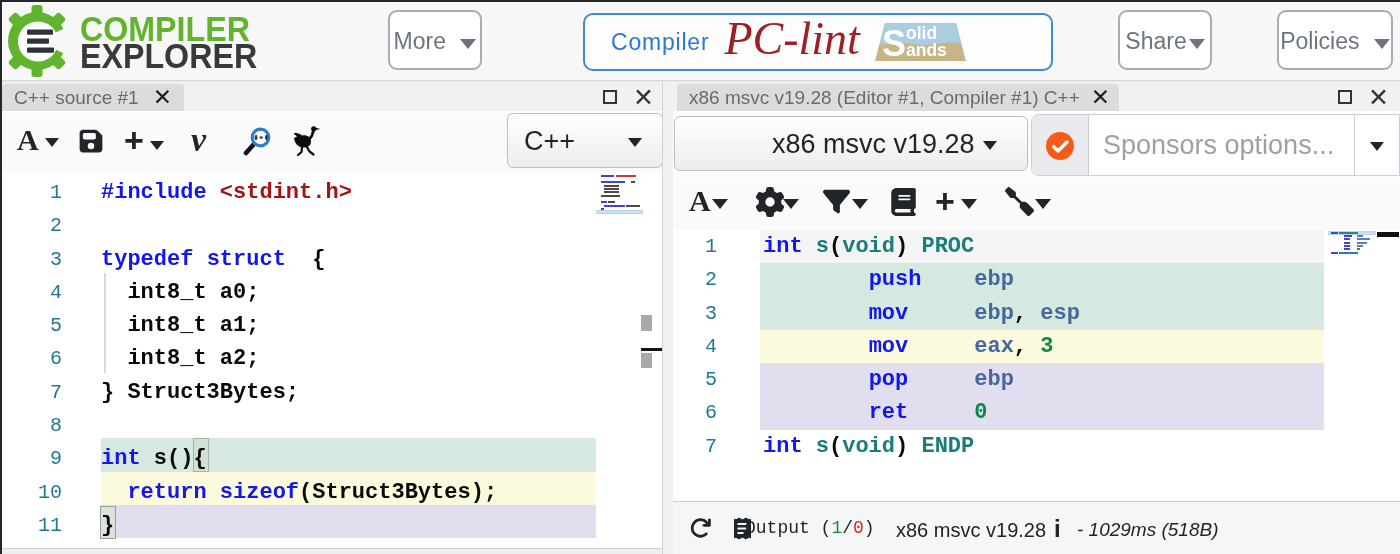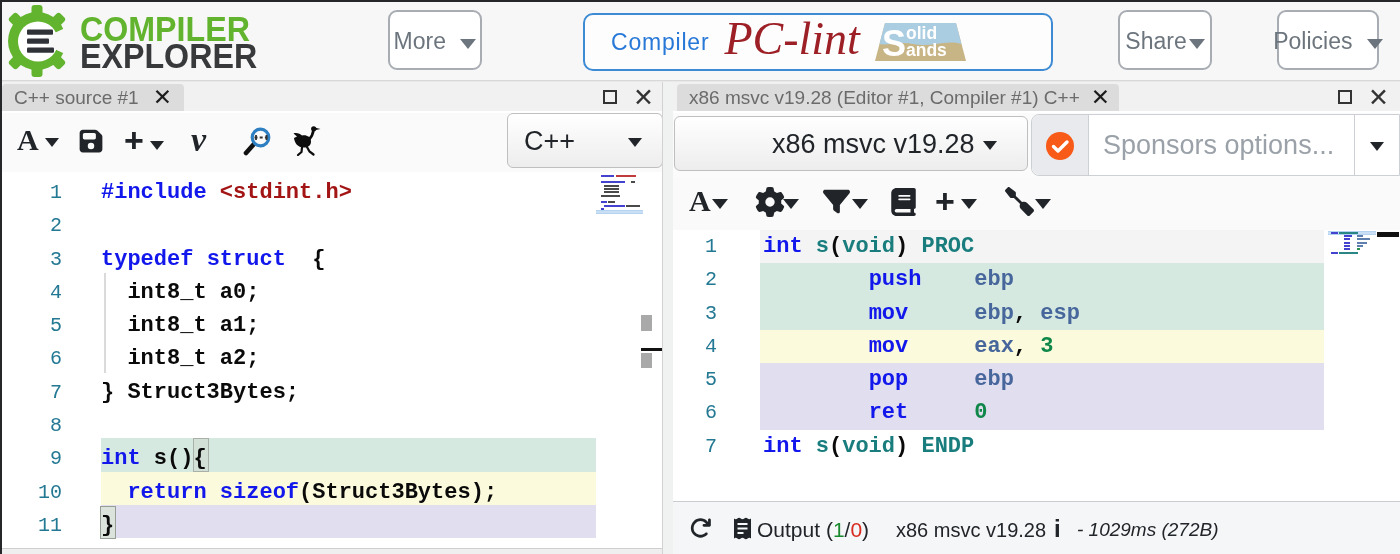--- a/index.html
+++ b/index.html
@@ -91,21 +91,21 @@
       <svg style="margin-left:15px;" width="91" height="38" viewBox="0 0 91 38">
         <polygon points="10,0 81,0 91,38 0,38" fill="#c8b585"></polygon>
         <path d="M10 0 L81 0 L86.5 21 C70 16 56 25 38 21 C24 18 12 23 4.5 21 Z" fill="#abcde1"></path>
         <text x="7" y="33" font-family="Liberation Sans" font-size="36" font-weight="bold" fill="#fff">S</text>
         <text x="31" y="16" font-family="Liberation Sans" font-size="17.5" font-weight="bold" fill="#fff">olid</text>
         <text x="31" y="33" font-family="Liberation Sans" font-size="17.5" font-weight="bold" fill="#fff">ands</text>
       </svg>
     </div>
 
     <div class="hbtn" style="left:1074px; width:94px;margin-left:44px;">Share<span class="caret" style="margin-left:2px;"></span></div>
-    <div class="hbtn" style="left:1277px; width:102px;">Policies <span class="caret"></span></div>
+    <div class="hbtn" style="left:1277px; width:116px;">Policies <span class="caret"></span></div>
   </div>
 
   <div id="lpanel" class="panel">
     <div class="tabbar">
       <div class="tab" style="left:2px;">C++ source #1<span class="x">✕</span></div>
       <div class="winbtns" style="right:9px;">
           <span class="sq"></span>
           <span class="xg">✕</span>
         </div>
     </div>
@@ -258,20 +258,20 @@
       <div class="abs" style="left:704px; top:2px; width:22px; height:5px; background:#111;"></div>
     </div>
     <div id="statusbar">
       <svg class="abs" style="left:16px; top:15px;" width="23" height="22" viewBox="0 0 512 512">
           <path fill="#212529" d="M386.3 160H336c-17.7 0-32 14.3-32 32s14.3 32 32 32H464c17.7 0 32-14.3 32-32V64c0-17.7-14.3-32-32-32s-32 14.3-32 32v51.2L414.4 97.6c-87.5-87.5-229.3-87.5-316.8 0s-87.5 229.3 0 316.8s229.3 87.5 316.8 0c12.5-12.5 12.5-32.8 0-45.3s-32.8-12.5-45.3 0c-62.5 62.5-163.8 62.5-226.3 0s-62.5-163.8 0-226.3s163.8-62.5 226.3 0L386.3 160z"></path>
         </svg>
       <svg class="abs" style="left:61px; top:15px;" width="17" height="23" viewBox="0 0 17 23">
           <path fill="#212529" d="M0 1.5C1 2.6 2.4 2.6 3.4 1.5C4.4.4 5.8.4 6.8 1.5C7.8 2.6 9.2 2.6 10.2 1.5C11.2.4 12.6.4 13.6 1.5C14.6 2.6 16 2.6 17 1.5V21.5C16 20.4 14.6 20.4 13.6 21.5C12.6 22.6 11.2 22.6 10.2 21.5C9.2 20.4 7.8 20.4 6.8 21.5C5.8 22.6 4.4 22.6 3.4 21.5C2.4 20.4 1 20.4 0 21.5V1.5z"></path>
           <path d="M3.5 7h10M3.5 11.5h10M3.5 16h6" stroke="#f8f9fa" stroke-width="2"></path>
         </svg>
-      <span class="abs" style="left:84px; top:16px; font-size:21px; color:#212529;">Output (<span style="color:#1a8a2e;">1</span>/<span style="color:#d82a1f;">0</span>)</span>
+      <span class="abs" style="left:72px; top:16px; font-size:18px; color:#212529;font-family:Liberation Mono, monospace;">Output (<span style="color:#1a8a2e;">1</span>/<span style="color:#d82a1f;">0</span>)</span>
       <span class="abs" style="left:223px; top:17px; font-size:20px; color:#212529;">x86 msvc v19.28</span>
       <span class="abs" style="left:381px; top:13px; font-size:24px; color:#212529; font-weight:bold;">i</span>
-      <span class="abs" style="left:404px; top:17px; font-size:19px; color:#212529; font-style:italic;">- 1029ms (272B)</span>
+      <span class="abs" style="left:404px; top:17px; font-size:19px; color:#212529; font-style:italic;">- 1029ms (518B)</span>
     </div>
   </div>
 
 </div>
 
 </body></html>

